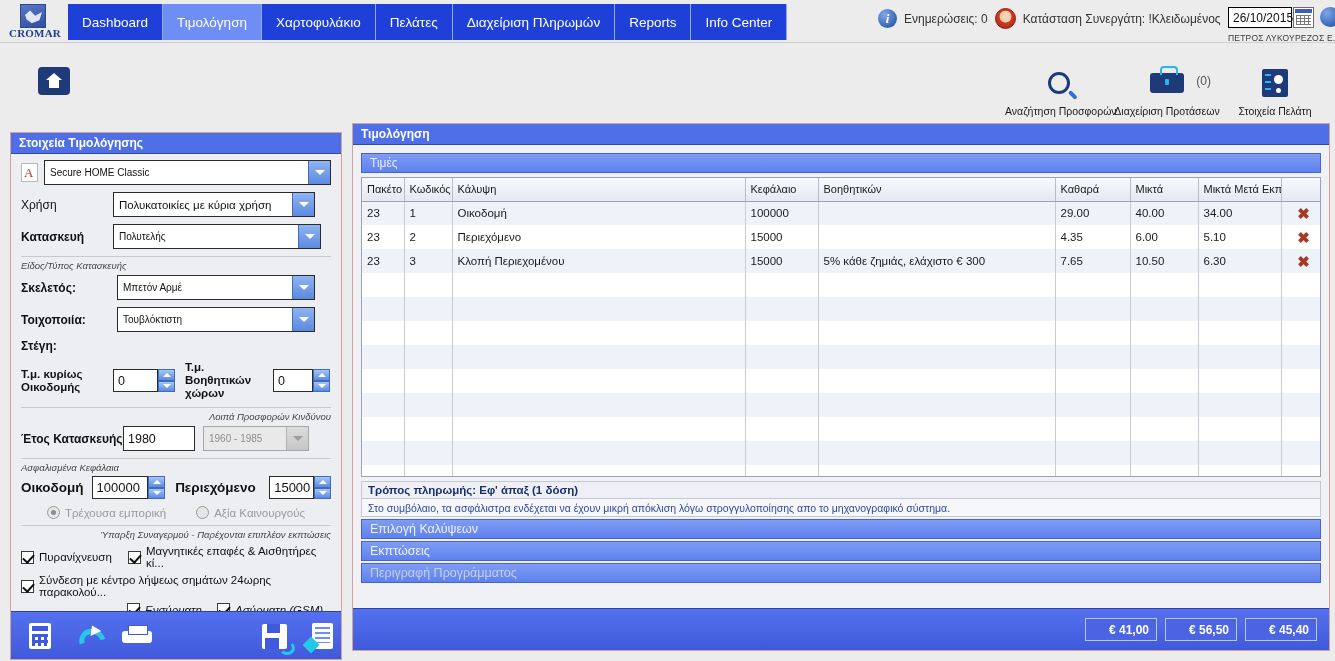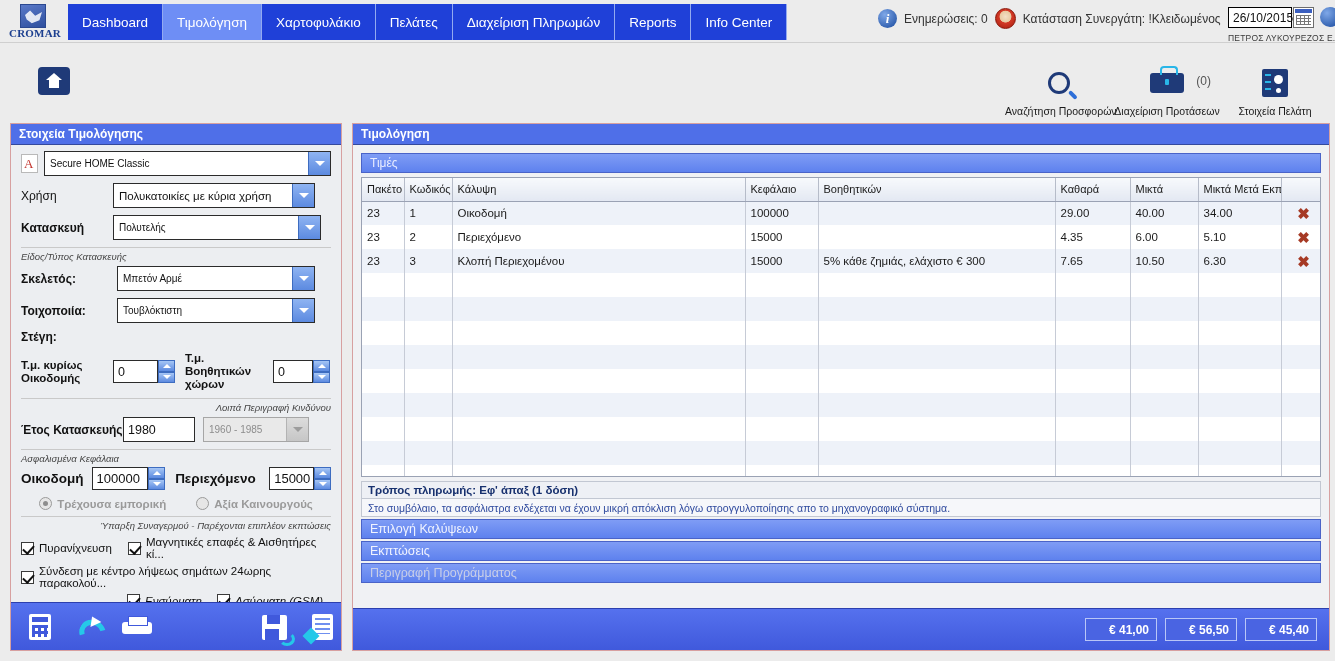--- a/index.html
+++ b/index.html
@@ -111,21 +111,21 @@
     content:""; position:absolute; left:3px; top:5px; width:6px; height:2px; background:#29b6e8;
     box-shadow: 0 7px 0 #29b6e8, 0 14px 0 #29b6e8;
   }
   .contact:after {
     content:""; position:absolute; left:12px; top:6px; width:9px; height:9px; border-radius:50%;
     background:#fff; box-shadow: 0 11px 0 -2px #fff;
   }
 
   
   .leftpanel {
-    position: absolute; left: 10px; top: 123px; width: 332px; height: 528px;
+    position: absolute; left: 10px; top: 132px; width: 332px; height: 528px;
     background: #eceef1; border: 1px solid #d7a0a0;
   }
   .panel-header {
     height: 21px; background: #4f6fe8; color: #fff;
     font-size: 12px; font-weight: bold; display: flex; align-items: center; padding-left: 8px;
     border-bottom: 1px solid #34499d;
   }
   .lp-body { position: relative; height: 468px; padding: 6px 10px 0 10px; }
 
   .frow { display: flex; align-items: center; margin-bottom: 7px; }
@@ -158,21 +158,21 @@
     font-size: 12.5px; color: #111; display: flex; align-items: center; padding-left: 4px;
   }
   .spin { width: 17px; height: 23px; display: flex; flex-direction: column; }
   .spin div {
     flex: 1; background: linear-gradient(#a6c6f5,#5c8ae0); border: 1px solid #3d6cc0;
     display: flex; align-items: center; justify-content: center; cursor: pointer;
   }
   .spin .up:after { content:""; border-left:4px solid transparent; border-right:4px solid transparent; border-bottom:4px solid #fff;}
   .spin .dn:after { content:""; border-left:4px solid transparent; border-right:4px solid transparent; border-top:4px solid #fff;}
 
-  .radio-row { display: flex; align-items: center; justify-content: center; gap: 30px; margin-top: 0; font-weight: bold; }
+  .radio-row { display: flex; align-items: center; justify-content: center; gap: 30px; margin-top: 0; }
   .radio { display: flex; align-items: center; gap: 5px; font-size: 11.5px; color: #9a9a9a; }
   .radio .dot { width: 13px; height: 13px; border-radius: 50%; border: 1px solid #9a9a9a; background: #e6e6e6; position: relative; }
   .radio.sel2 .dot:after { content:""; position:absolute; left:3px; top:3px; width:5px; height:5px; border-radius:50%; background:#8d8d8d;}
 
   .chk-row { display: flex; align-items: center; margin-top: 5px; font-size: 11.5px; color: #111; }
   .chk { width: 13px; height: 13px; border: 1px solid #3a3a3a; background: #fff; position: relative; flex: 0 0 auto; margin-right: 5px; cursor: pointer; }
   .chk.on:after {
     content:""; position:absolute; left:3px; top:0px; width:5px; height:9px;
     border: solid #111; border-width: 0 2px 2px 0; transform: rotate(42deg);
   }
@@ -403,21 +403,21 @@
           </div>
         <div class="flabel b" style="width:88px; margin-left:10px; line-height:13px; font-size:11.5px;">Τ.μ. Βοηθητικών χώρων</div>
         <div class="numbox" style="width:40px;">0</div>
         <div class="spin">
             <div class="up"></div>
             <div class="dn"></div>
           </div>
       </div>
 
       <div class="divider" style="margin-top:7px;"></div>
-      <div class="subcap" style="text-align:right;">Λοιπά Περιγραφή Κινδύνου</div>
+      <div class="subcap" style="text-align:right;">Λοιπά Προσφορών Κινδύνου</div>
 
       <div class="frow" style="margin-top:4px;">
         <div class="flabel b" style="width:102px;">Έτος Κατασκευής</div>
         <div class="numbox" style="width:72px; height:25px;">1980</div>
         <div class="sel dis" style="width:106px; margin-left:8px;">
           <span>1960 - 1985</span>
           <div class="sel-arrow"></div>
         </div>
       </div>
 

